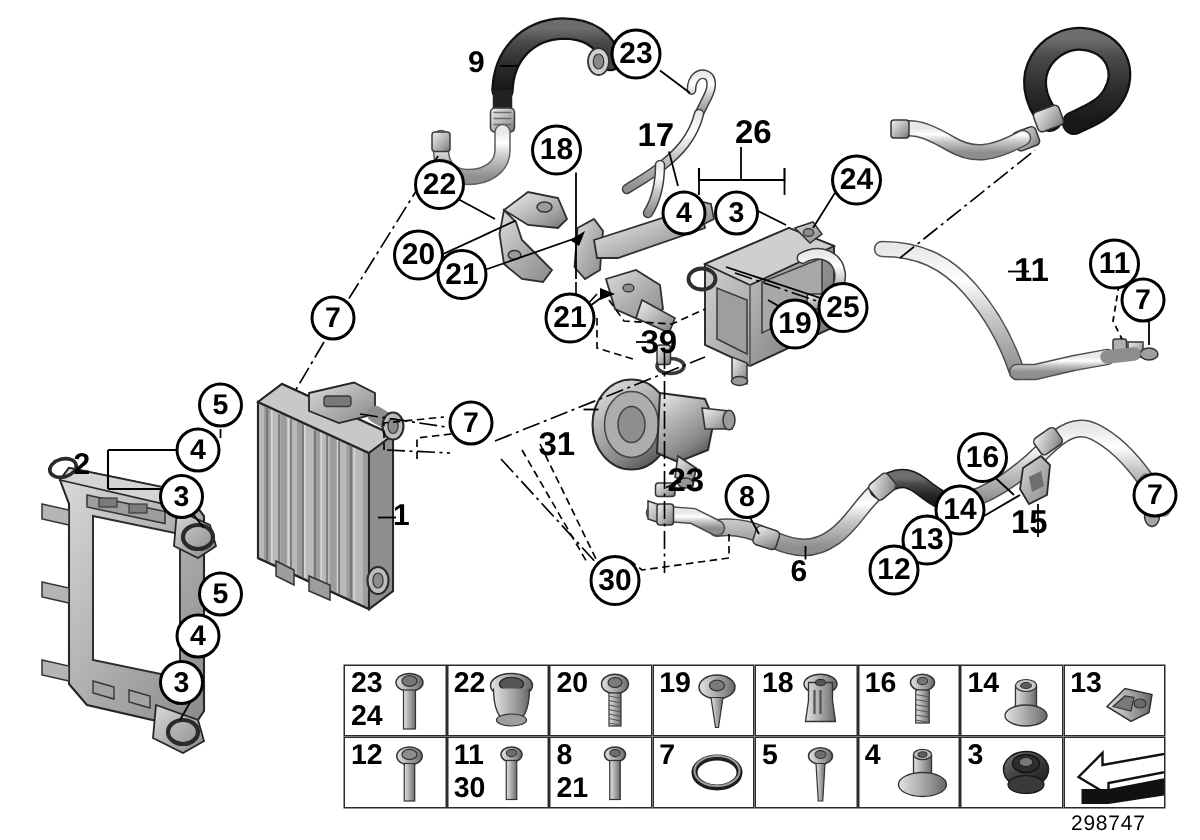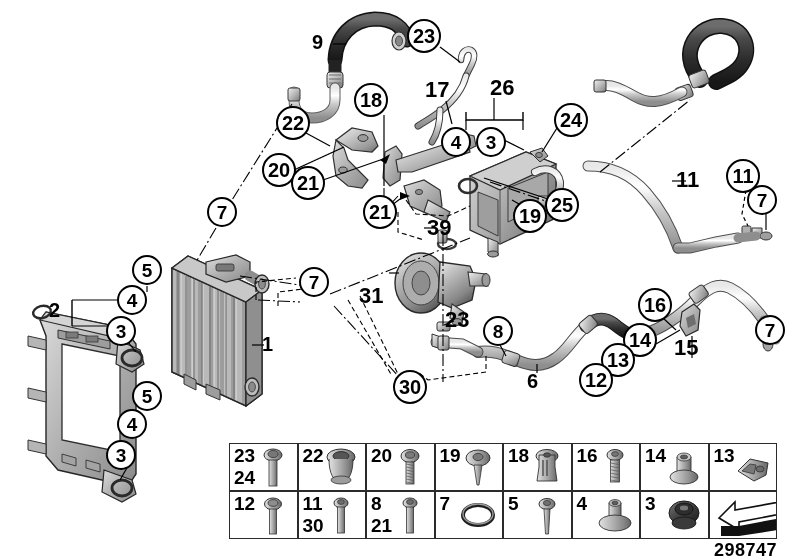--- a/index.html
+++ b/index.html
@@ -65,21 +65,21 @@
     position:absolute;left:4px;top:24px;
     font-size:19px;font-weight:bold;color:#000;line-height:1.05;
   }
   .cell .pic{
     position:absolute;right:4px;top:3px;
     width:40px;height:42px;
   }
   .diagno{
     position:absolute;
     left:714px;top:540px;
-    font-size:18px;font-weight:bold;letter-spacing:.5px;color:#000;
+    font-size:14px;font-weight:normal;letter-spacing:.5px;color:#000;
     z-index:50;
   }
 </style>
 </head>
 <body>
 
 <div id="sheet">
 
   <svg class="art" viewBox="0 0 800 560">
     <defs>

